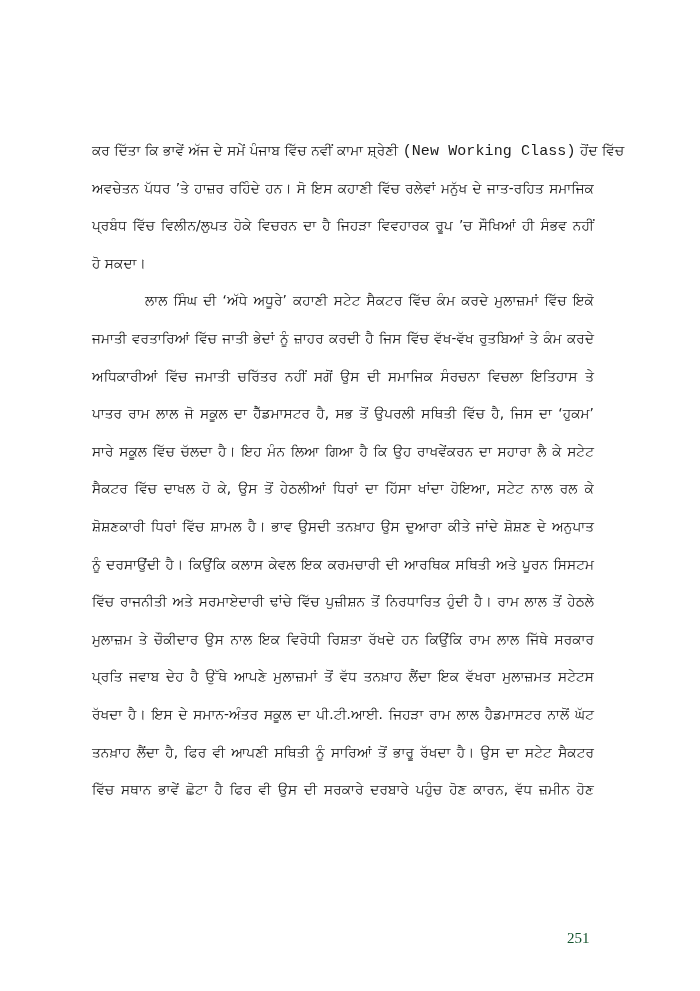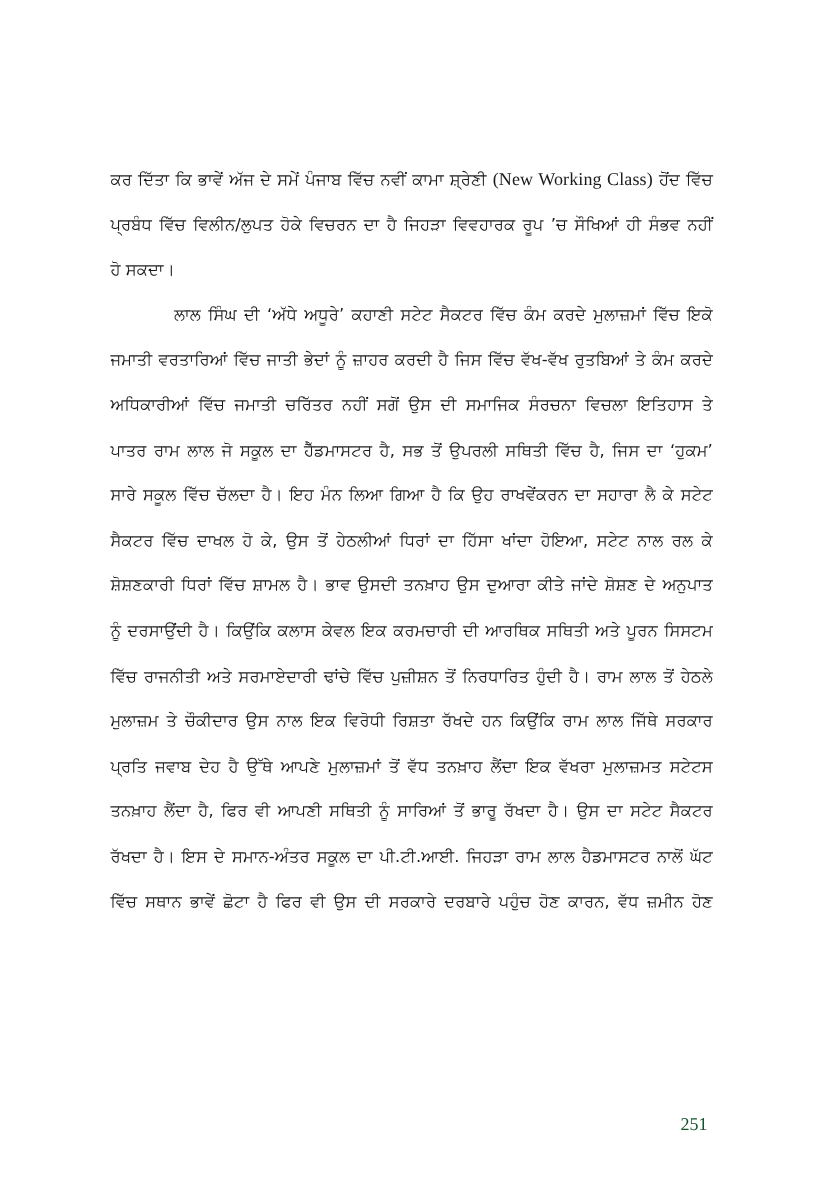--- a/index.html
+++ b/index.html
@@ -38,57 +38,58 @@
       text-align-last: justify;
       letter-spacing: 0.1px;
     }
     .line.last {
       text-align-last: left;
     }
     .line.indent {
       padding-left: 53px;
     }
     .latin {
-      font-family: Liberation Serif, serif;
+      font-family: Liberation Mono, monospace;
       font-size: 15px;
     }
     .page-number {
       position: absolute;
       left: 567px;
       top: 930px;
       font-family: "Liberation Serif", "DejaVu Serif", serif;
       font-size: 15px;
       color: #14532d;
     }
   </style>
 </head>
 <body>
 
 <div class="page">
   <div class="text-block">
 
     <div class="paragraph">
       <span class="line">ਕਰ ਦਿੱਤਾ ਕਿ ਭਾਵੇਂ ਅੱਜ ਦੇ ਸਮੇਂ ਪੰਜਾਬ ਵਿੱਚ ਨਵੀਂ ਕਾਮਾ ਸ਼੍ਰੇਣੀ <span class="latin">(New Working Class)</span> ਹੋਂਦ ਵਿੱਚ</span>
+      <span class="line">ਅਵਚੇਤਨ ਪੱਧਰ ’ਤੇ ਹਾਜ਼ਰ ਰਹਿੰਦੇ ਹਨ। ਸੋ ਇਸ ਕਹਾਣੀ ਵਿੱਚ ਰਲੇਵਾਂ ਮਨੁੱਖ ਦੇ ਜਾਤ-ਰਹਿਤ ਸਮਾਜਿਕ</span>
       <span class="line">ਪ੍ਰਬੰਧ ਵਿੱਚ ਵਿਲੀਨ/ਲੁਪਤ ਹੋਕੇ ਵਿਚਰਨ ਦਾ ਹੈ ਜਿਹੜਾ ਵਿਵਹਾਰਕ ਰੂਪ ’ਚ ਸੌਖਿਆਂ ਹੀ ਸੰਭਵ ਨਹੀਂ</span>
       <span class="line last">ਹੋ ਸਕਦਾ।</span>
     </div>
 
     <div class="paragraph">
       <span class="line indent">ਲਾਲ ਸਿੰਘ ਦੀ ‘ਅੱਧੇ ਅਧੂਰੇ’ ਕਹਾਣੀ ਸਟੇਟ ਸੈਕਟਰ ਵਿੱਚ ਕੰਮ ਕਰਦੇ ਮੁਲਾਜ਼ਮਾਂ ਵਿੱਚ ਇਕੋ</span>
       <span class="line">ਜਮਾਤੀ ਵਰਤਾਰਿਆਂ ਵਿੱਚ ਜਾਤੀ ਭੇਦਾਂ ਨੂੰ ਜ਼ਾਹਰ ਕਰਦੀ ਹੈ ਜਿਸ ਵਿੱਚ ਵੱਖ-ਵੱਖ ਰੁਤਬਿਆਂ ਤੇ ਕੰਮ ਕਰਦੇ</span>
       <span class="line">ਅਧਿਕਾਰੀਆਂ ਵਿੱਚ ਜਮਾਤੀ ਚਰਿੱਤਰ ਨਹੀਂ ਸਗੋਂ ਉਸ ਦੀ ਸਮਾਜਿਕ ਸੰਰਚਨਾ ਵਿਚਲਾ ਇਤਿਹਾਸ ਤੇ</span>
       <span class="line">ਪਾਤਰ ਰਾਮ ਲਾਲ ਜੋ ਸਕੂਲ ਦਾ ਹੈੱਡਮਾਸਟਰ ਹੈ, ਸਭ ਤੋਂ ਉਪਰਲੀ ਸਥਿਤੀ ਵਿੱਚ ਹੈ, ਜਿਸ ਦਾ ‘ਹੁਕਮ’</span>
       <span class="line">ਸਾਰੇ ਸਕੂਲ ਵਿੱਚ ਚੱਲਦਾ ਹੈ। ਇਹ ਮੰਨ ਲਿਆ ਗਿਆ ਹੈ ਕਿ ਉਹ ਰਾਖਵੇਂਕਰਨ ਦਾ ਸਹਾਰਾ ਲੈ ਕੇ ਸਟੇਟ</span>
       <span class="line">ਸੈਕਟਰ ਵਿੱਚ ਦਾਖਲ ਹੋ ਕੇ, ਉਸ ਤੋਂ ਹੇਠਲੀਆਂ ਧਿਰਾਂ ਦਾ ਹਿੱਸਾ ਖਾਂਦਾ ਹੋਇਆ, ਸਟੇਟ ਨਾਲ ਰਲ ਕੇ</span>
       <span class="line">ਸ਼ੋਸ਼ਣਕਾਰੀ ਧਿਰਾਂ ਵਿੱਚ ਸ਼ਾਮਲ ਹੈ। ਭਾਵ ਉਸਦੀ ਤਨਖ਼ਾਹ ਉਸ ਦੁਆਰਾ ਕੀਤੇ ਜਾਂਦੇ ਸ਼ੋਸ਼ਣ ਦੇ ਅਨੁਪਾਤ</span>
       <span class="line">ਨੂੰ ਦਰਸਾਉਂਦੀ ਹੈ। ਕਿਉਂਕਿ ਕਲਾਸ ਕੇਵਲ ਇਕ ਕਰਮਚਾਰੀ ਦੀ ਆਰਥਿਕ ਸਥਿਤੀ ਅਤੇ ਪੂਰਨ ਸਿਸਟਮ</span>
       <span class="line">ਵਿੱਚ ਰਾਜਨੀਤੀ ਅਤੇ ਸਰਮਾਏਦਾਰੀ ਢਾਂਚੇ ਵਿੱਚ ਪੁਜ਼ੀਸ਼ਨ ਤੋਂ ਨਿਰਧਾਰਿਤ ਹੁੰਦੀ ਹੈ। ਰਾਮ ਲਾਲ ਤੋਂ ਹੇਠਲੇ</span>
       <span class="line">ਮੁਲਾਜ਼ਮ ਤੇ ਚੌਕੀਦਾਰ ਉਸ ਨਾਲ ਇਕ ਵਿਰੋਧੀ ਰਿਸ਼ਤਾ ਰੱਖਦੇ ਹਨ ਕਿਉਂਕਿ ਰਾਮ ਲਾਲ ਜਿੱਥੇ ਸਰਕਾਰ</span>
       <span class="line">ਪ੍ਰਤਿ ਜਵਾਬ ਦੇਹ ਹੈ ਉੱਥੇ ਆਪਣੇ ਮੁਲਾਜ਼ਮਾਂ ਤੋਂ ਵੱਧ ਤਨਖ਼ਾਹ ਲੈਂਦਾ ਇਕ ਵੱਖਰਾ ਮੁਲਾਜ਼ਮਤ ਸਟੇਟਸ</span>
+      <span class="line">ਰੱਖਦਾ ਹੈ। ਇਸ ਦੇ ਸਮਾਨ-ਅੰਤਰ ਸਕੂਲ ਦਾ ਪੀ.ਟੀ.ਆਈ. ਜਿਹੜਾ ਰਾਮ ਲਾਲ ਹੈਡਮਾਸਟਰ ਨਾਲੋਂ ਘੱਟ</span>
       <span class="line">ਤਨਖ਼ਾਹ ਲੈਂਦਾ ਹੈ, ਫਿਰ ਵੀ ਆਪਣੀ ਸਥਿਤੀ ਨੂੰ ਸਾਰਿਆਂ ਤੋਂ ਭਾਰੂ ਰੱਖਦਾ ਹੈ। ਉਸ ਦਾ ਸਟੇਟ ਸੈਕਟਰ</span>
-      <span class="line">ਰੱਖਦਾ ਹੈ। ਇਸ ਦੇ ਸਮਾਨ-ਅੰਤਰ ਸਕੂਲ ਦਾ ਪੀ.ਟੀ.ਆਈ. ਜਿਹੜਾ ਰਾਮ ਲਾਲ ਹੈਡਮਾਸਟਰ ਨਾਲੋਂ ਘੱਟ</span>
       <span class="line">ਵਿੱਚ ਸਥਾਨ ਭਾਵੇਂ ਛੋਟਾ ਹੈ ਫਿਰ ਵੀ ਉਸ ਦੀ ਸਰਕਾਰੇ ਦਰਬਾਰੇ ਪਹੁੰਚ ਹੋਣ ਕਾਰਨ, ਵੱਧ ਜ਼ਮੀਨ ਹੋਣ</span>
     </div>
 
   </div>
 
   <div class="page-number">251</div>
 </div>
 
 </body></html>

